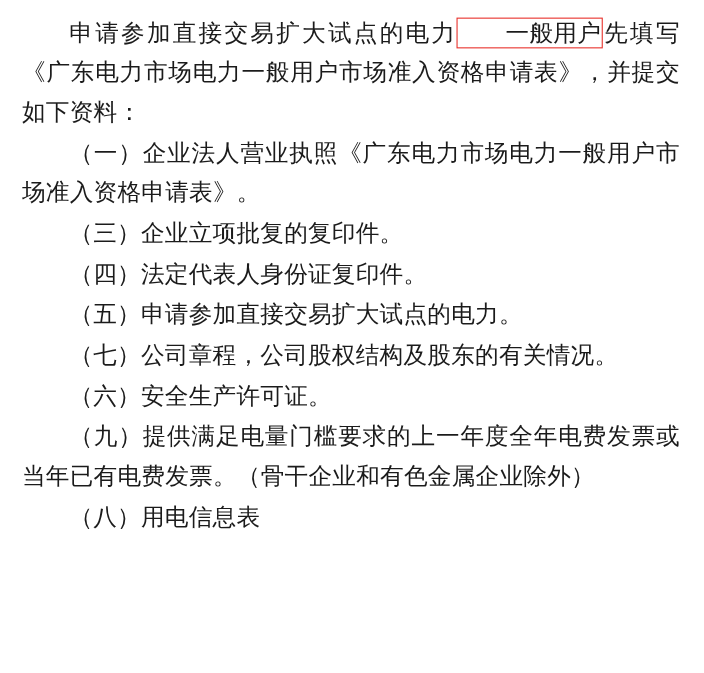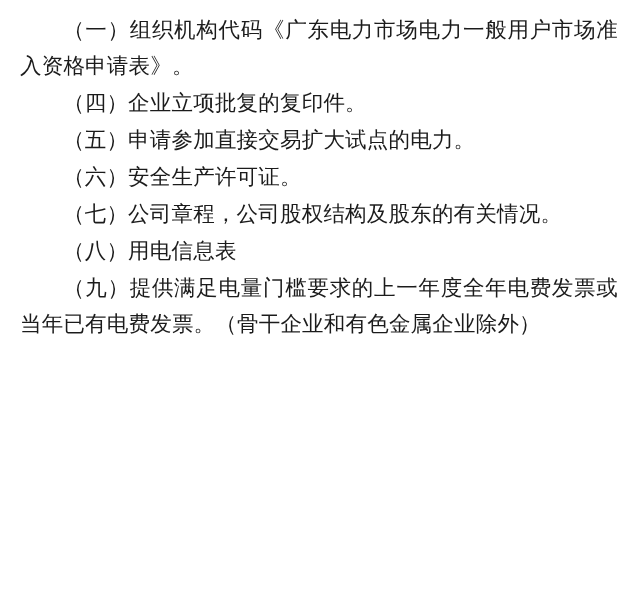--- a/index.html
+++ b/index.html
@@ -39,21 +39,23 @@
     margin: 0 -1px;
     display: inline-block;
     line-height: 26px;
   }
 </style>
 </head>
 <body>
 
 <div class="page">
   <div id="paragraphs">
-      <div class="para indent"><span>（一）组织机构代码《广东电力市场电力一般用户市场准入资格申请表》。</span></div>
-      <div class="para indent"><span>（四）企业立项批复的复印件。</span></div>
+      <div class="para indent"><span>申请参加直接交易扩大试点的电力</span><span class="hl-box" style="border-color: rgb(232, 49, 43);">一般用户</span><span>先填写《广东电力市场电力一般用户市场准入资格申请表》，并提交如下资料：</span></div>
+      <div class="para indent"><span>（一）企业法人营业执照《广东电力市场电力一般用户市场准入资格申请表》。</span></div>
+      <div class="para indent"><span>（三）企业立项批复的复印件。</span></div>
+      <div class="para indent"><span>（四）法定代表人身份证复印件。</span></div>
       <div class="para indent"><span>（五）申请参加直接交易扩大试点的电力。</span></div>
+      <div class="para indent"><span>（七）公司章程，公司股权结构及股东的有关情况。</span></div>
       <div class="para indent"><span>（六）安全生产许可证。</span></div>
-      <div class="para indent"><span>（七）公司章程，公司股权结构及股东的有关情况。</span></div>
+      <div class="para indent"><span>（九）提供满足电量门槛要求的上一年度全年电费发票或当年已有电费发票。（骨干企业和有色金属企业除外）</span></div>
       <div class="para indent"><span>（八）用电信息表</span></div>
-      <div class="para indent"><span>（九）提供满足电量门槛要求的上一年度全年电费发票或当年已有电费发票。（骨干企业和有色金属企业除外）</span></div>
     </div>
 </div>
 
 </body></html>

